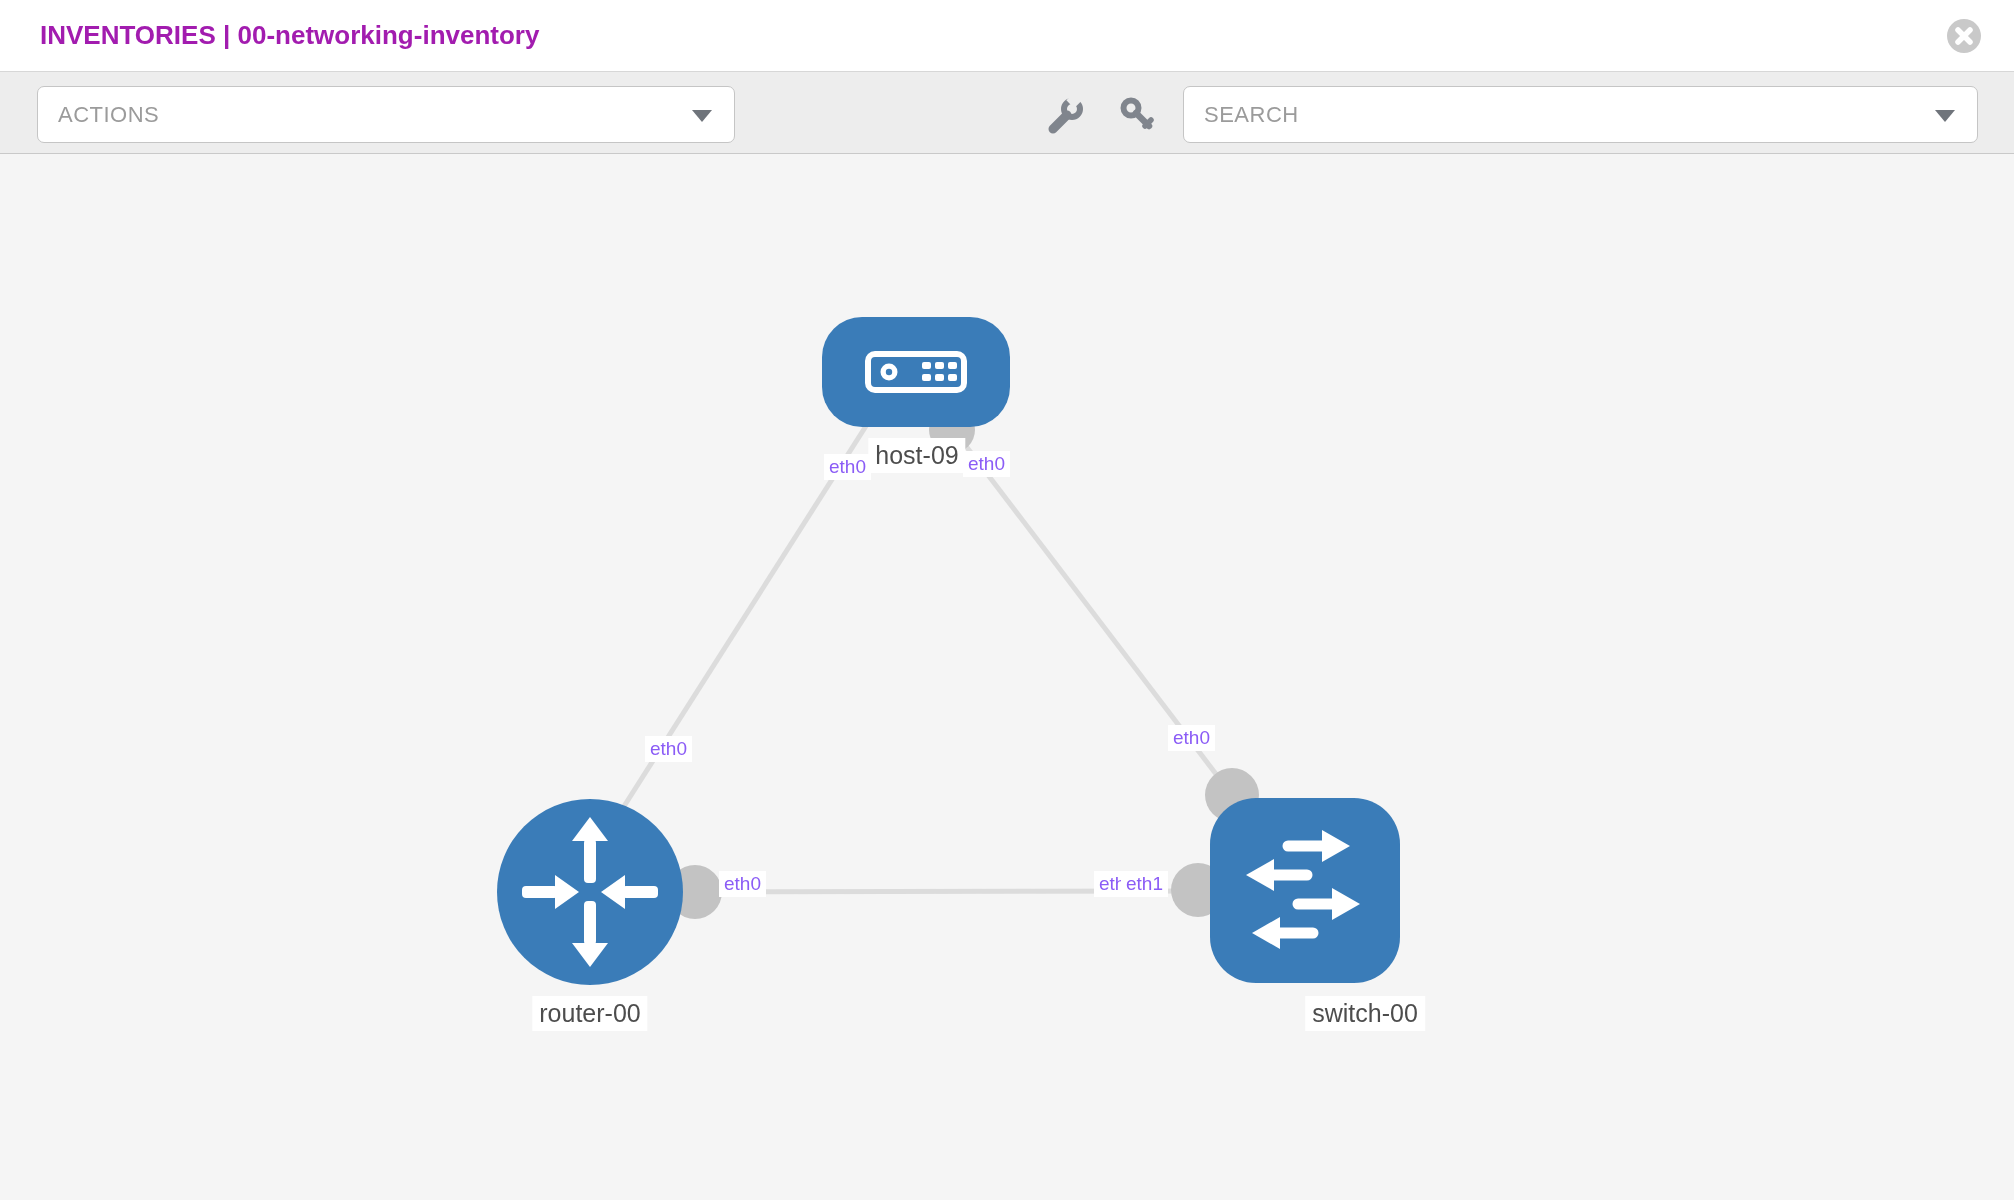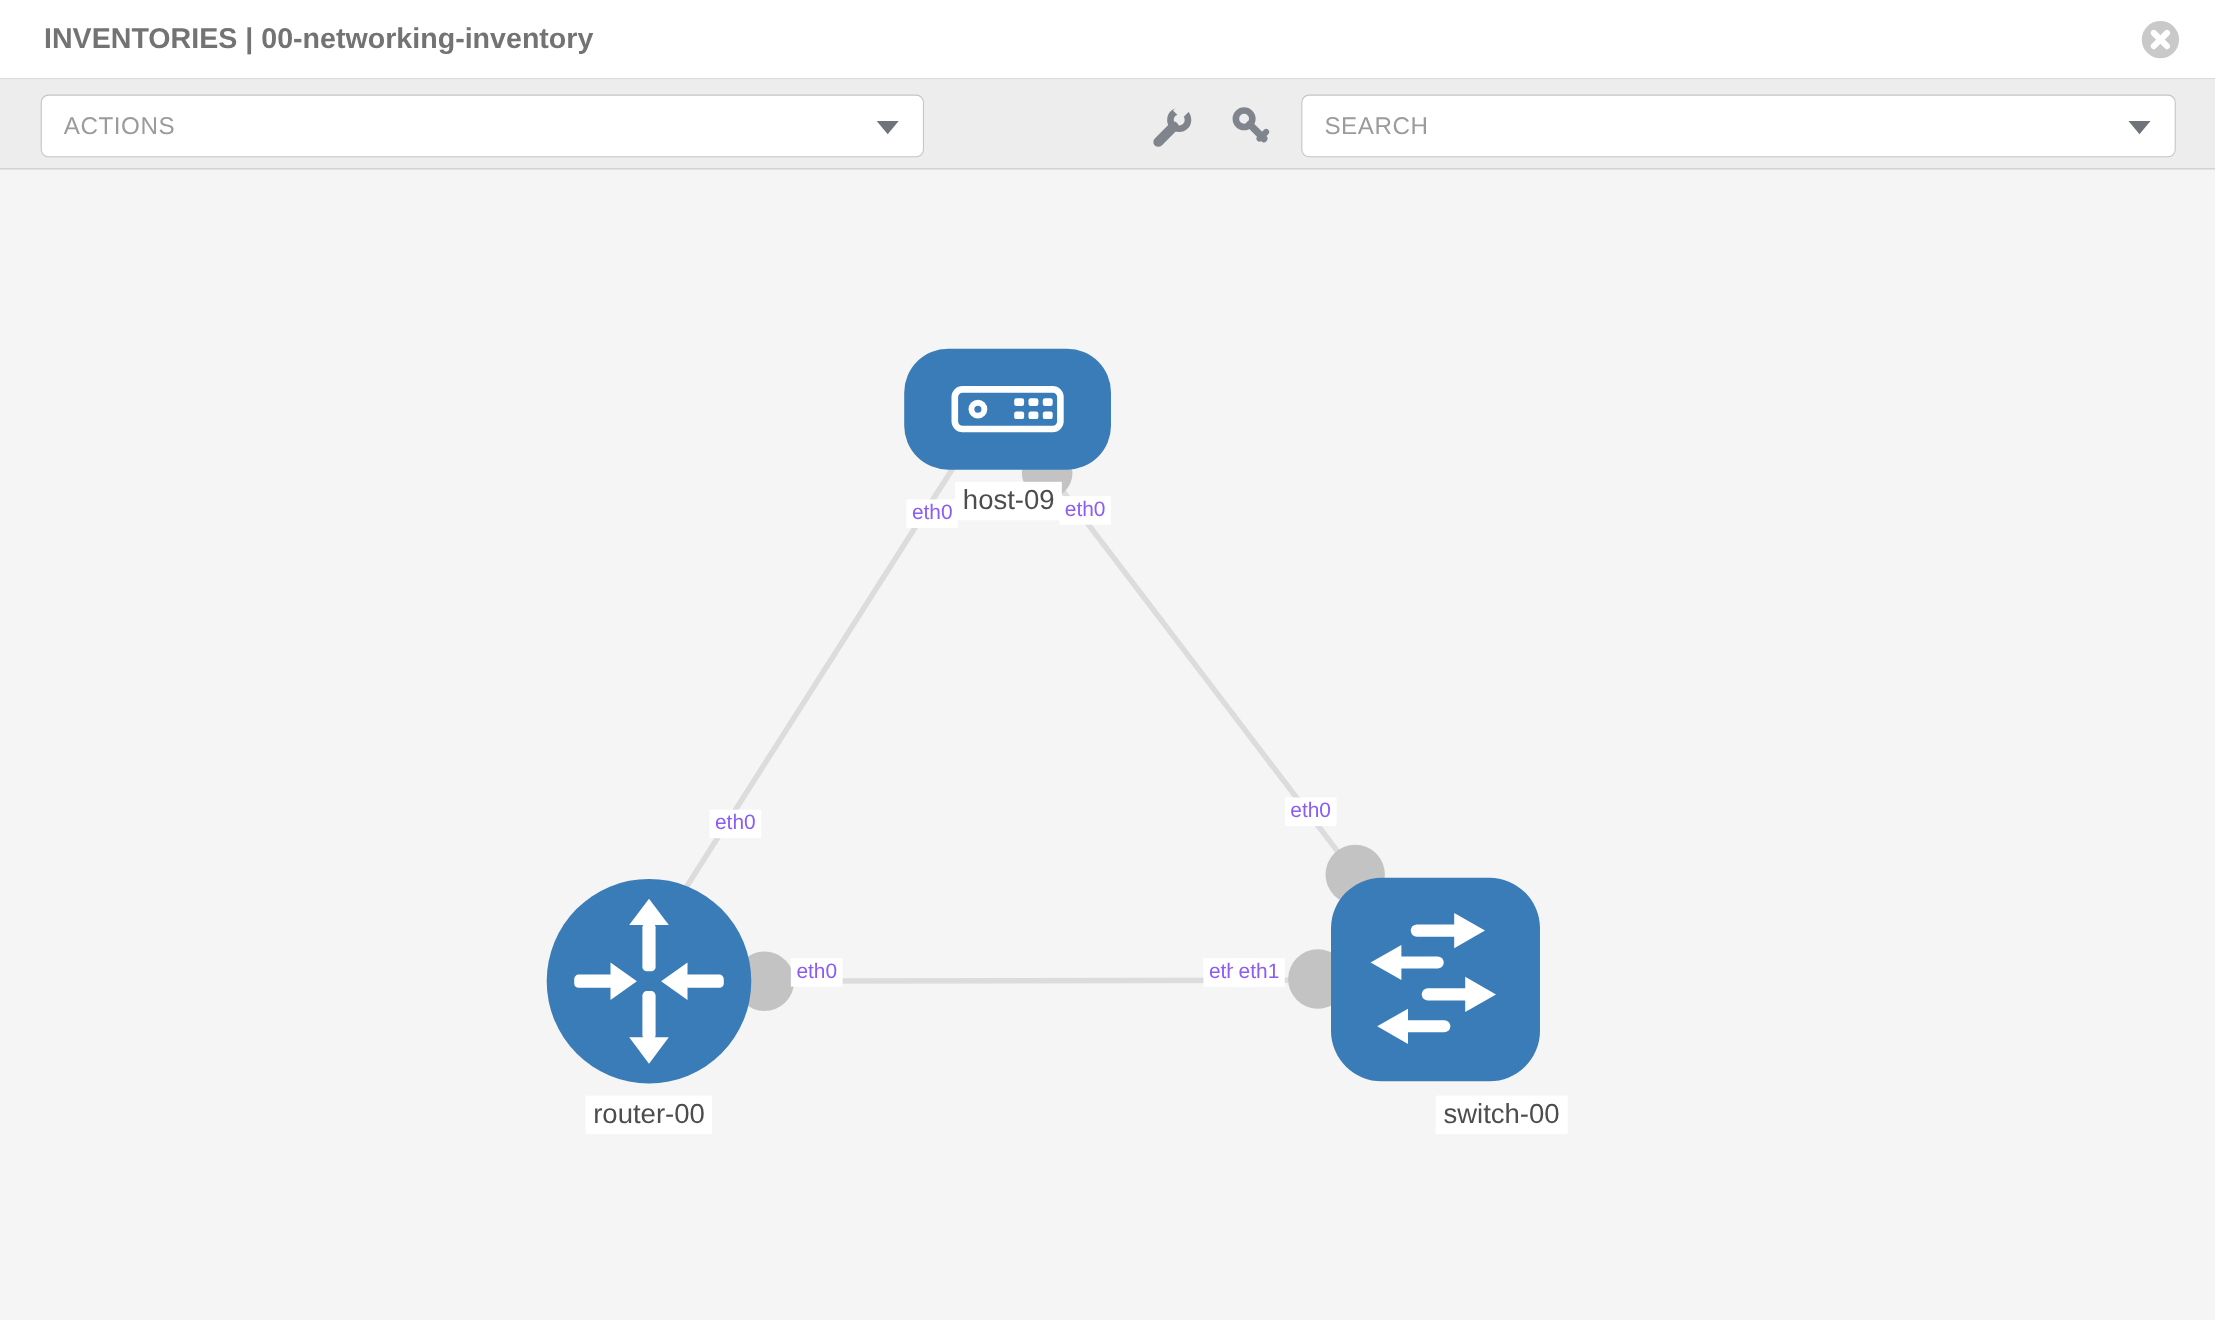--- a/index.html
+++ b/index.html
@@ -2,26 +2,26 @@
 <html><head>
 <meta charset="utf-8">
 <style>
   html, body { margin:0; padding:0; }
   body {
     width:2014px; height:1200px; overflow:hidden; position:relative;
     background:#f5f5f5; font-family:"Liberation Sans", sans-serif;
   }
   
   .header { position:absolute; top:0; left:0; right:0; height:71px; background:#ffffff; border-bottom:1px solid #d7d7d7; z-index:10; }
-  .page-title { position:absolute; left:40px; top:0; line-height:71px; font-size:26px; font-weight:bold; color:#737373; white-space:nowrap; }
+  .page-title { position:absolute; left:40px; top:0; line-height:71px; font-size:26px; font-weight:bold; color:#a21caf; white-space:nowrap; }
   .close-button { position:absolute; right:32px; top:18px; width:36px; height:36px; cursor:pointer; background:none; border:none; padding:0; }
   
   .toolbar { position:absolute; top:72px; left:0; right:0; height:81px; background:#ededed; border-bottom:1px solid #c9c9c9; z-index:9; }
   .select-box { position:absolute; top:14px; height:57px; background:#ffffff; border:1px solid #c5c5c5; border-radius:7px; box-sizing:border-box; cursor:pointer; }
-  .actions-box { left:37px; width:803px; }
+  .actions-box { left:37px; width:698px; }
   .search-box { left:1183px; width:795px; }
   .select-label { position:absolute; left:20px; top:0; line-height:55px; font-size:22px; color:#9b9b9b; letter-spacing:0.5px; }
   .caret { position:absolute; right:22px; top:23px; width:0; height:0; border-left:10px solid transparent; border-right:10px solid transparent; border-top:12px solid #6f747b; }
   .tool-icon-btn { position:absolute; top:14px; width:46px; height:57px; background:none; border:none; padding:0; cursor:pointer; }
   .wrench-btn { left:1042px; }
   .key-btn { left:1114px; }
   
   .canvas { position:absolute; top:154px; left:0; width:2014px; height:1046px; background:#f5f5f5; }
   .links-svg { position:absolute; top:0; left:0; }
   .node { position:absolute; background:#3a7cb8; cursor:pointer; }

